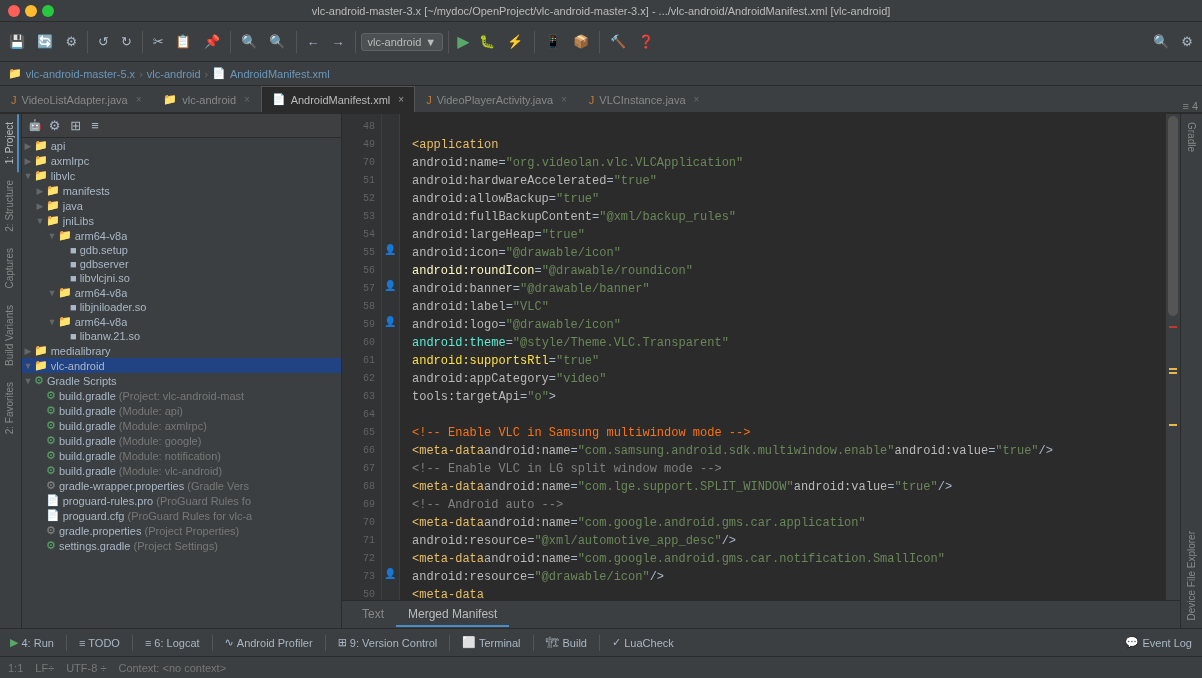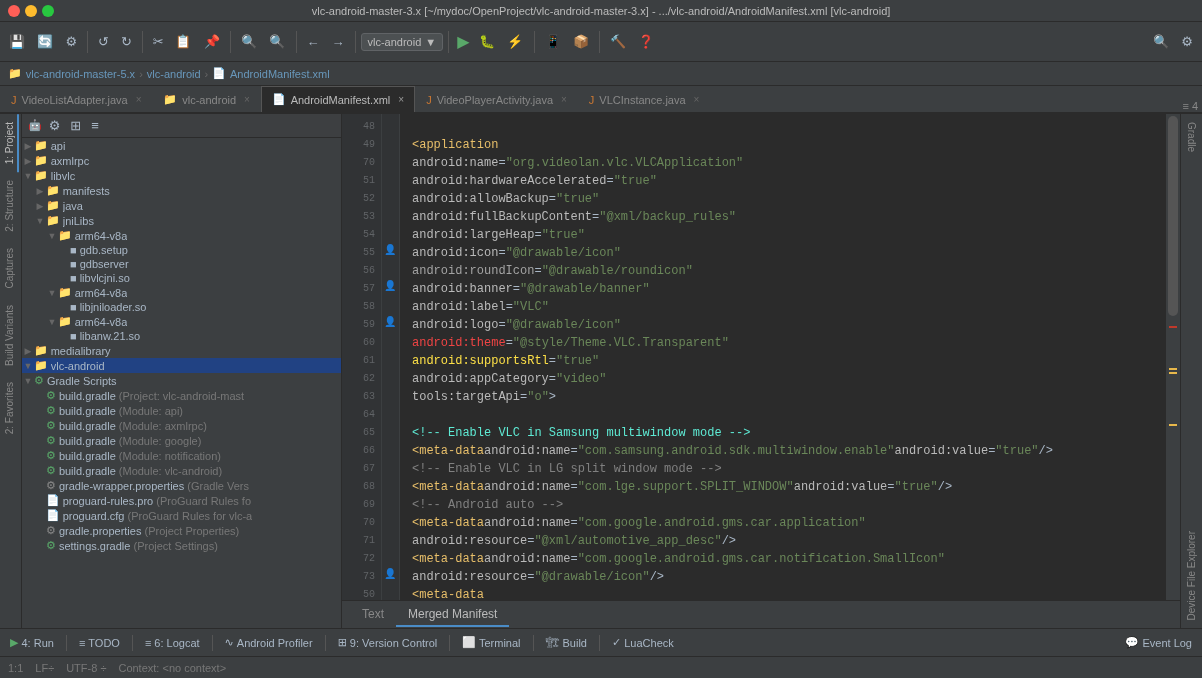--- a/index.html
+++ b/index.html
@@ -444,30 +444,30 @@
 
       <div class="code-area" style="font-family: 'Courier New', monospace; font-size: 12px; line-height: 18px; color: #a9b7c6;">
         <div class="code-line"></div>
         <div class="code-line">    <span style="color:#e8bf6a">&lt;application</span></div>
         <div class="code-line">        <span style="color:#bababa">android:name</span>=<span style="color:#6a8759">"org.videolan.vlc.VLCApplication"</span></div>
         <div class="code-line">        <span style="color:#bababa">android:hardwareAccelerated</span>=<span style="color:#6a8759">"true"</span></div>
         <div class="code-line">        <span style="color:#bababa">android:allowBackup</span>=<span style="color:#6a8759">"true"</span></div>
         <div class="code-line">        <span style="color:#bababa">android:fullBackupContent</span>=<span style="color:#6a8759">"@xml/backup_rules"</span></div>
         <div class="code-line">        <span style="color:#bababa">android:largeHeap</span>=<span style="color:#6a8759">"true"</span></div>
         <div class="code-line">        <span style="color:#bababa">android:icon</span>=<span style="color:#6a8759">"@drawable/icon"</span></div>
-        <div class="code-line">        <span style="color:#a3a3a3">android:roundIcon</span>=<span style="color:#6a8759">"@drawable/roundicon"</span></div>
+        <div class="code-line">        <span style="color:#fef9c3">android:roundIcon</span>=<span style="color:#6a8759">"@drawable/roundicon"</span></div>
         <div class="code-line">        <span style="color:#bababa">android:banner</span>=<span style="color:#6a8759">"@drawable/banner"</span></div>
         <div class="code-line">        <span style="color:#bababa">android:label</span>=<span style="color:#6a8759">"VLC"</span></div>
         <div class="code-line">        <span style="color:#bababa">android:logo</span>=<span style="color:#6a8759">"@drawable/icon"</span></div>
-        <div class="code-line">        <span style="color:#ef4444">android:theme</span>=<span style="color:#6a8759">"@style/Theme.VLC.Transparent"</span></div>
+        <div class="code-line">        <span style="color:#5eead4">android:theme</span>=<span style="color:#6a8759">"@style/Theme.VLC.Transparent"</span></div>
         <div class="code-line">        <span style="color:#fde047">android:supportsRtl</span>=<span style="color:#6a8759">"true"</span></div>
         <div class="code-line">        <span style="color:#bababa">android:appCategory</span>=<span style="color:#6a8759">"video"</span></div>
         <div class="code-line">        <span style="color:#bababa">tools:targetApi</span>=<span style="color:#6a8759">"o"</span><span style="color:#a9b7c6">&gt;</span></div>
         <div class="code-line"></div>
-        <div class="code-line">        <span style="color:#5eead4">&lt;!-- Enable VLC in Samsung multiwindow mode --&gt;</span></div>
+        <div class="code-line">        <span style="color:#f97316">&lt;!-- Enable VLC in Samsung multiwindow mode --&gt;</span></div>
         <div class="code-line">        <span style="color:#e8bf6a">&lt;meta-data</span> <span style="color:#bababa">android:name</span>=<span style="color:#6a8759">"com.samsung.android.sdk.multiwindow.enable"</span> <span style="color:#bababa">android:value</span>=<span style="color:#6a8759">"true"</span> <span style="color:#a9b7c6">/&gt;</span></div>
         <div class="code-line">        <span style="color:#808080">&lt;!-- Enable VLC in LG split window mode --&gt;</span></div>
         <div class="code-line">        <span style="color:#e8bf6a">&lt;meta-data</span> <span style="color:#bababa">android:name</span>=<span style="color:#6a8759">"com.lge.support.SPLIT_WINDOW"</span> <span style="color:#bababa">android:value</span>=<span style="color:#6a8759">"true"</span> <span style="color:#a9b7c6">/&gt;</span></div>
         <div class="code-line">        <span style="color:#808080">&lt;!-- Android auto --&gt;</span></div>
         <div class="code-line">        <span style="color:#e8bf6a">&lt;meta-data</span> <span style="color:#bababa">android:name</span>=<span style="color:#6a8759">"com.google.android.gms.car.application"</span></div>
         <div class="code-line">            <span style="color:#bababa">android:resource</span>=<span style="color:#6a8759">"@xml/automotive_app_desc"</span><span style="color:#a9b7c6">/&gt;</span></div>
         <div class="code-line">        <span style="color:#e8bf6a">&lt;meta-data</span> <span style="color:#bababa">android:name</span>=<span style="color:#6a8759">"com.google.android.gms.car.notification.SmallIcon"</span></div>
         <div class="code-line">            <span style="color:#bababa">android:resource</span>=<span style="color:#6a8759">"@drawable/icon"</span> <span style="color:#a9b7c6">/&gt;</span></div>
         <div class="code-line">        <span style="color:#e8bf6a">&lt;meta-data</span></div>
 

